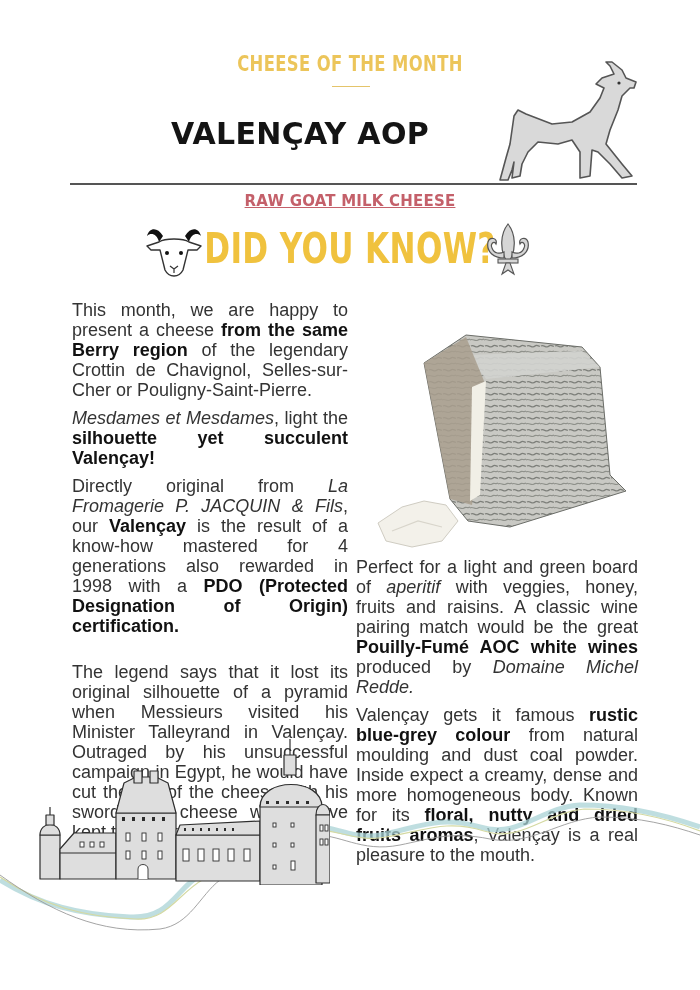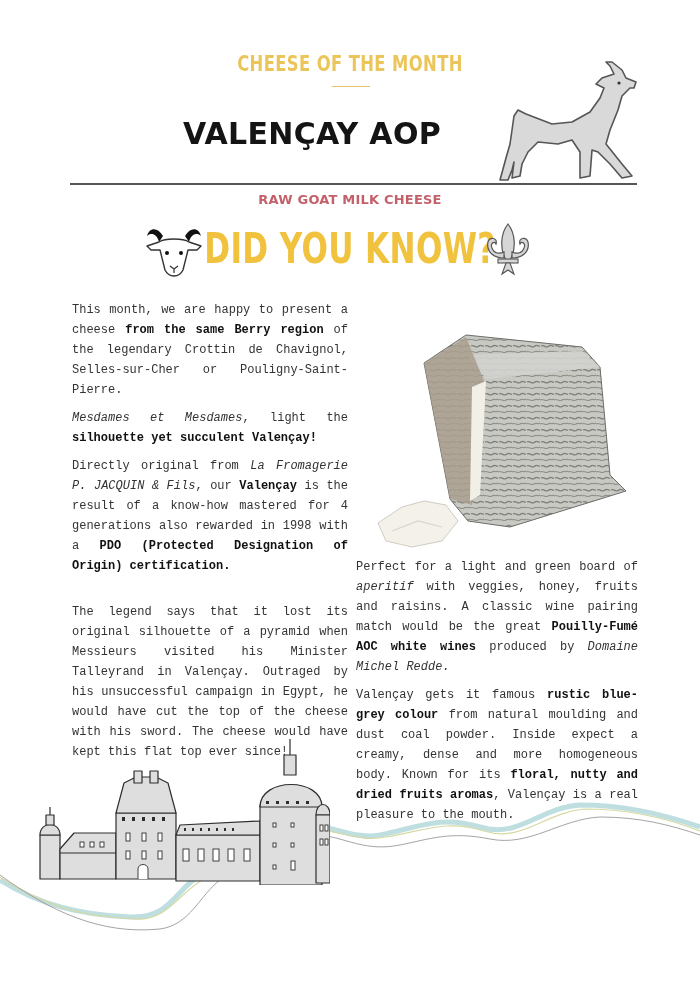--- a/index.html
+++ b/index.html
@@ -6,38 +6,38 @@
   html, body { width: 700px; height: 990px; background: #ffffff; overflow: hidden; }
   body { position: relative; font-family: "Liberation Sans", "DejaVu Sans", sans-serif; color: #2b2b2b; }
 
   .kicker {
     position: absolute; top: 52px; left: 0; width: 700px; text-align: center;
     font-family: "DejaVu Sans", sans-serif; font-weight: bold; font-size: 21px;
     letter-spacing: 0.5px; color: #ecc55a; transform: scaleX(0.78); transform-origin: 350px 0;
   }
   .kicker-rule { position: absolute; top: 86px; left: 332px; width: 38px; height: 1px; background: #e4c46a; }
   .title {
-    position: absolute; top: 116px; left: 12px; width: 600px; text-align: center;
+    position: absolute; top: 116px; left: 0; width: 600px; text-align: center;
     font-family: "DejaVu Sans", sans-serif; font-weight: bold; font-size: 30px; color: #141414; letter-spacing: 0.3px;
   }
   .goat-big { position: absolute; top: 52px; left: 492px; width: 152px; height: 132px; }
   .head-rule { position: absolute; top: 183px; left: 70px; width: 567px; height: 2px; background: #555; }
   .subtitle {
     position: absolute; top: 192px; left: 0; width: 700px; text-align: center;
-    font-family: "DejaVu Sans", sans-serif; font-weight: bold; font-size: 13px; color: #c4606a; letter-spacing: 0.2px;
+    font-family: "DejaVu Sans", sans-serif; font-weight: bold; font-size: 15px; color: #c4606a; letter-spacing: 0.2px; text-decoration: underline;
   }
   .goat-head { position: absolute; top: 220px; left: 143px; width: 62px; height: 62px; }
   .fleur { position: absolute; top: 222px; left: 484px; width: 48px; height: 58px; }
   .dyk {
     position: absolute; top: 224px; left: 0; width: 700px; text-align: center;
     font-family: "DejaVu Sans", sans-serif; font-weight: bold; font-size: 42px; color: #f0c23e;
     transform: scaleX(0.74); transform-origin: 350px 0; letter-spacing: 0.5px;
   }
 
-  .col { position: absolute; font-family: Liberation Mono, monospace; font-size: 12px; line-height: 20px; color: #333; text-align: justify; }
+  .col { position: absolute; font-family: Liberation Sans, sans-serif; font-size: 18px; line-height: 20px; color: #333; text-align: justify; }
   .col p { margin-bottom: 8px; }
   .col b { color: #111; font-weight: bold; }
   .col-left { top: 300px; left: 72px; width: 276px; }
   .col-right { top: 557px; left: 356px; width: 282px; }
   .spacer { height: 18px; }
 
   .cheese { position: absolute; top: 295px; left: 372px; width: 285px; height: 255px; }
   .castle { position: absolute; top: 735px; left: 38px; width: 292px; height: 150px; }
   .river { position: absolute; top: 795px; left: 0; width: 700px; height: 150px; }
 </style>

